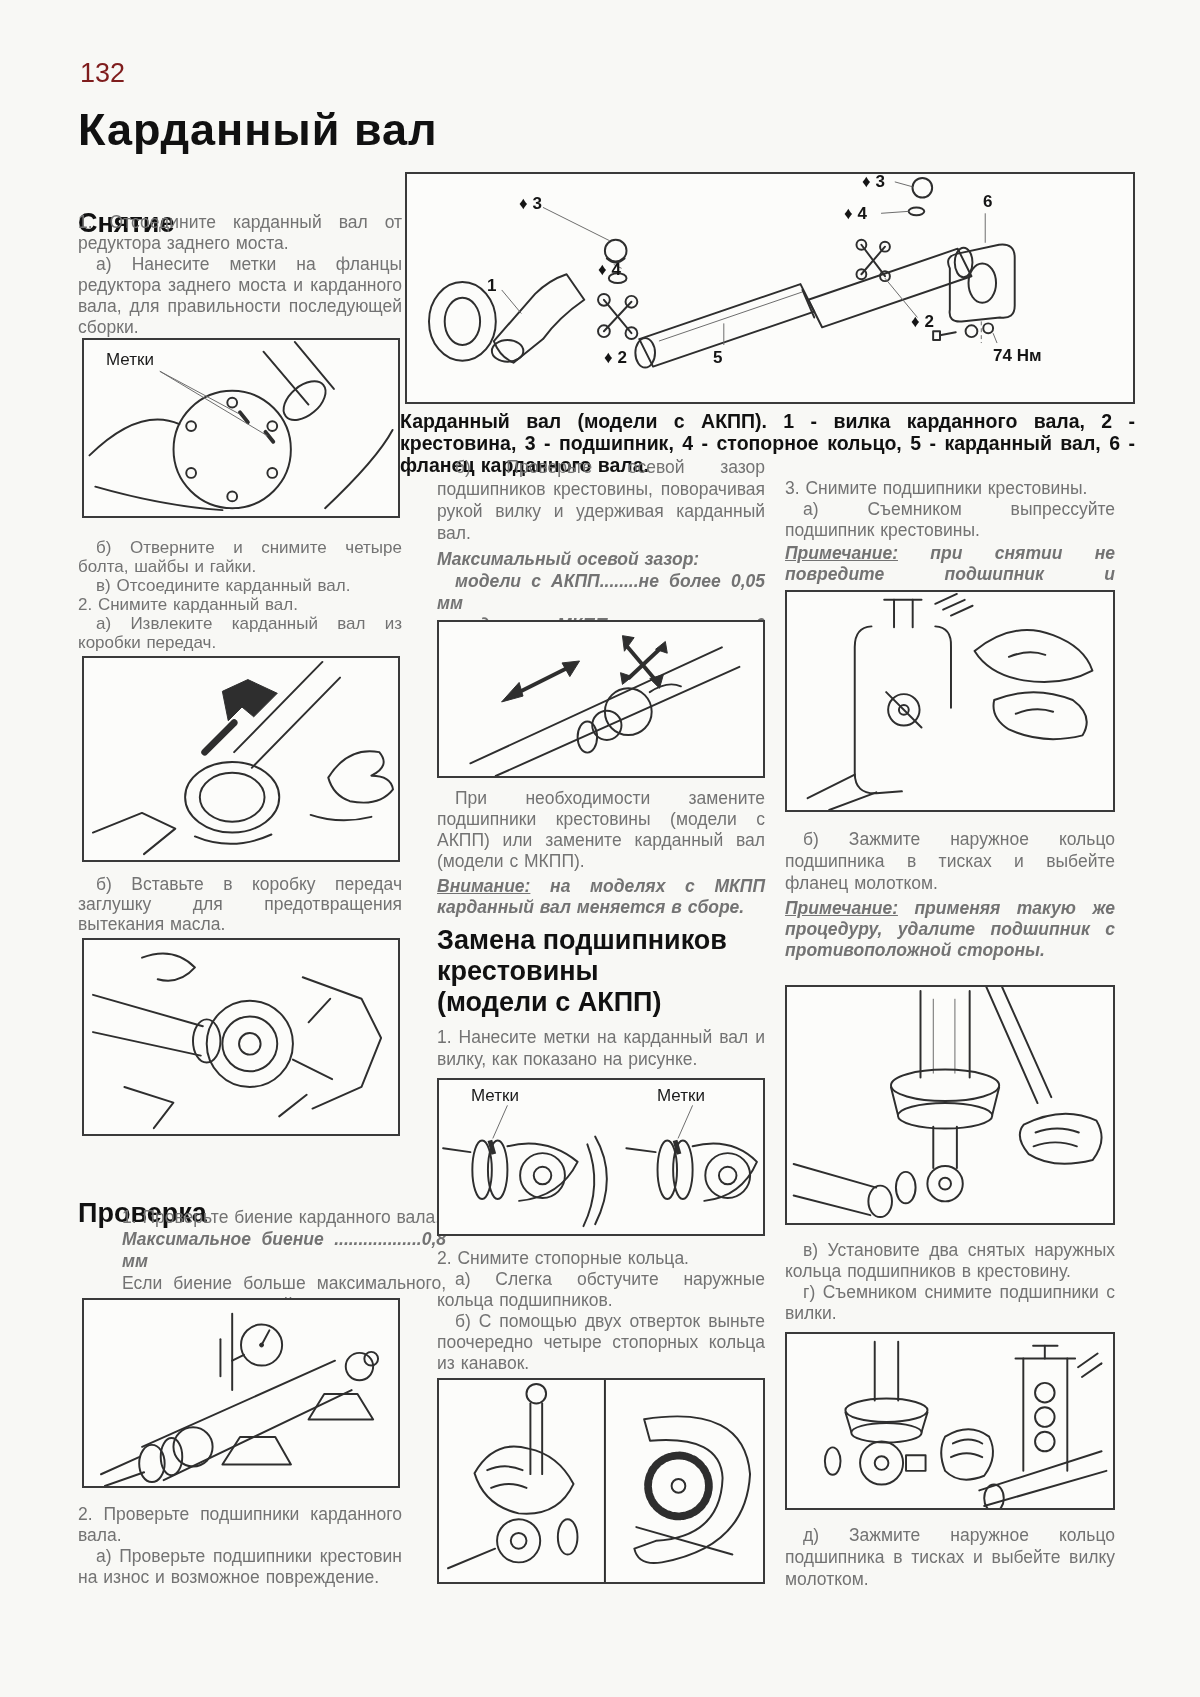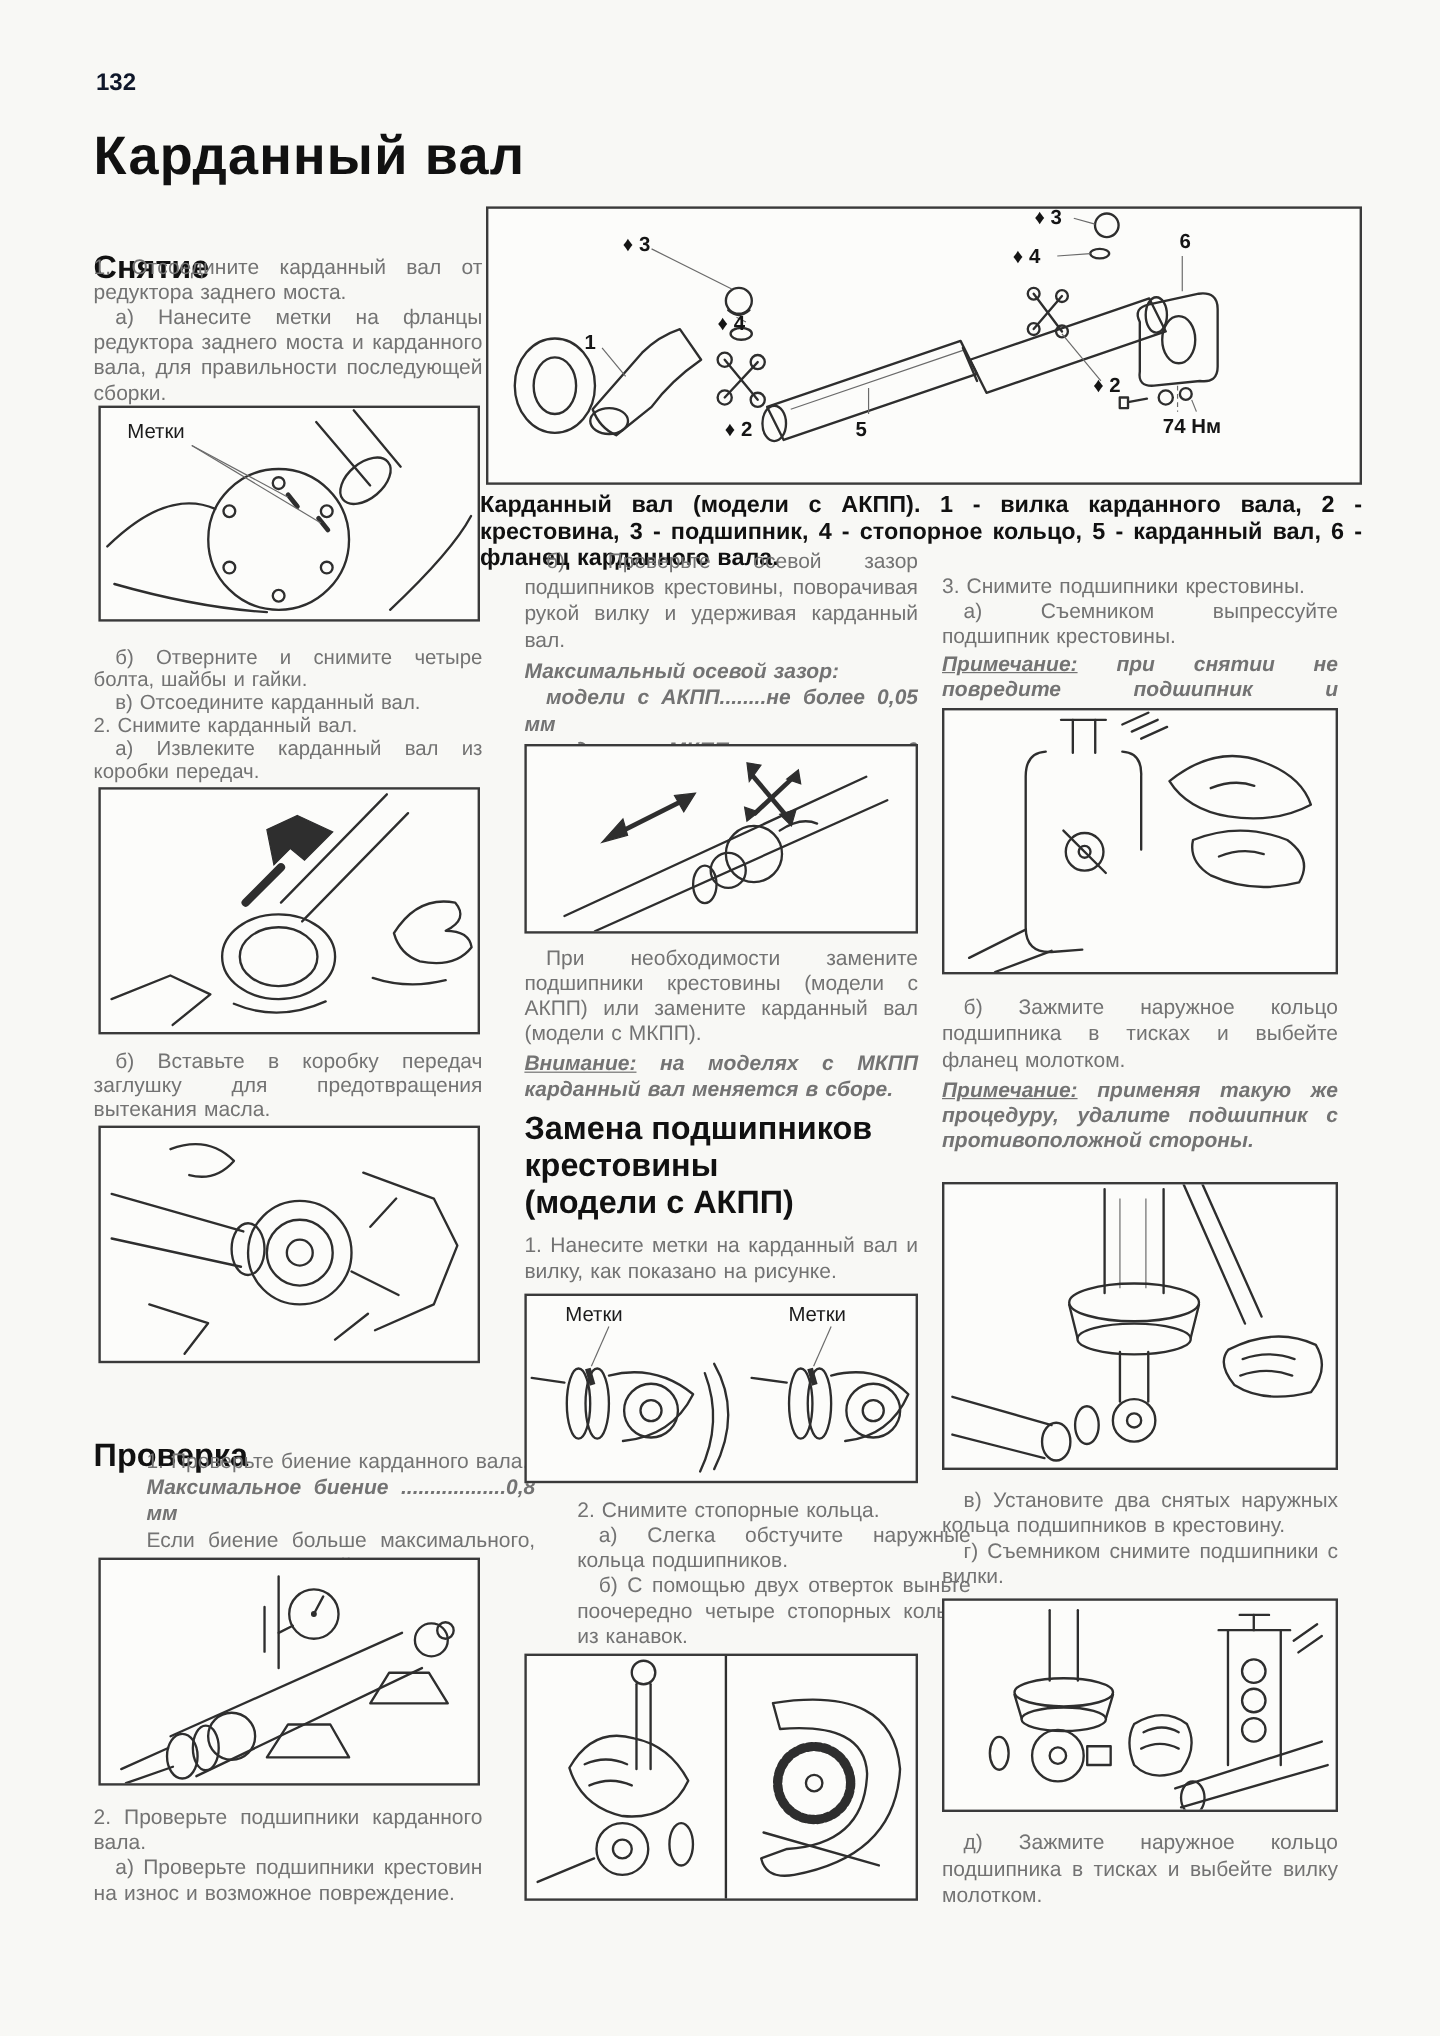--- a/index.html
+++ b/index.html
@@ -4,21 +4,21 @@
 <style>
   html,body{margin:0;padding:0;}
   body{background:#e9e9e6;font-family:"Liberation Sans",sans-serif;}
   .page{position:relative;width:1200px;height:1697px;background:#f8f8f5;margin:0 auto;overflow:hidden;}
   .txt{position:absolute;font-size:17.5px;line-height:22px;text-align:justify;color:#737373;word-spacing:1px;}
   .line{display:block;}
   .ind{text-indent:18px;}
   .it{font-style:italic;font-weight:bold;}
   .ld{font-style:italic;text-decoration:underline;}
   h1,h2{margin:0;color:#111;font-weight:bold;}
-  .pagenum{position:absolute;font-size:20px;font-weight:bold;color:#0f172a;}
+  .pagenum{position:absolute;font-size:27px;font-weight:normal;color:#7f1d1d;}
   .title{position:absolute;font-size:45px;letter-spacing:1px;}
   .h-sec{position:absolute;font-size:27px;margin-top:28px;}
   .h-mid{position:absolute;font-size:27px;line-height:31px;}
   .fig{position:absolute;border:2.5px solid #3a3a3a;background:#fcfcfa;box-sizing:border-box;}
   .fig svg{display:block;width:100%;height:100%;}
   .figlabel{position:absolute;font-size:17px;color:#1b1b1b;white-space:nowrap;}
   .caption{position:absolute;font-size:19.5px;line-height:22px;font-weight:bold;text-align:justify;color:#111;word-spacing:1px;}
   .dlabel{position:absolute;font-size:17px;font-weight:bold;color:#151515;white-space:nowrap;}
   .sk{stroke:#2e2e2e;fill:none;stroke-width:2;stroke-linecap:round;stroke-linejoin:round;}
   .skb{stroke:#2e2e2e;fill:#2e2e2e;stroke-width:1;}
@@ -197,21 +197,21 @@
     </svg>
     <span class="dlabel" style="left:112px;top:20px;">♦ 3</span>
     <span class="dlabel" style="left:191px;top:86px;">♦ 4</span>
     <span class="dlabel" style="left:80px;top:102px;">1</span>
     <span class="dlabel" style="left:197px;top:174px;">♦ 2</span>
     <span class="dlabel" style="left:306px;top:174px;">5</span>
     <span class="dlabel" style="left:455px;top:-2px;">♦ 3</span>
     <span class="dlabel" style="left:437px;top:30px;">♦ 4</span>
     <span class="dlabel" style="left:576px;top:18px;">6</span>
     <span class="dlabel" style="left:504px;top:138px;">♦ 2</span>
-    <span class="dlabel" style="left:562px;top:172px;">74 Нм</span>
+    <span class="dlabel" style="left:586px;top:172px;">74 Нм</span>
   </div>
 
   <div class="caption" style="left:400px;top:410px;width:735px;">Карданный вал (модели с АКПП). 1 - вилка карданного вала, 2 - крестовина, 3 - подшипник, 4 - стопорное кольцо, 5 - карданный вал, 6 - фланец карданного вала.</div>
 
   <div class="txt" style="left:437px;top:456px;width:328px;">
     <span class="line ind">б) Проверьте осевой зазор подшипников крестовины, поворачивая рукой вилку и удерживая карданный вал.</span>
   </div>
 
   <div class="txt it" style="left:437px;top:548px;width:328px;">
     <span class="line">Максимальный осевой зазор:</span>
@@ -274,21 +274,21 @@
       <circle class="sk" cx="294" cy="98" r="9"></circle>
       <line class="skt" x1="68" y1="26" x2="53" y2="60"></line>
       <line class="skt" x1="258" y1="26" x2="243" y2="60"></line>
       <line class="sk" x1="2" y1="70" x2="30" y2="74"></line>
       <line class="sk" x1="190" y1="70" x2="220" y2="74"></line>
     </svg>
     <span class="figlabel" style="left:32px;top:6px;">Метки</span>
     <span class="figlabel" style="left:218px;top:6px;">Метки</span>
   </div>
 
-  <div class="txt" style="left:437px;top:1248px;width:328px;line-height:21px;margin-left:44px;">
+  <div class="txt" style="left:437px;top:1248px;width:328px;line-height:21px;">
     <span class="line">2. Снимите стопорные кольца.</span>
     <span class="line ind">а) Слегка обстучите наружные кольца подшипников.</span>
     <span class="line ind">б) С помощью двух отверток выньте поочередно четыре стопорных кольца из канавок.</span>
   </div>
 
   <div class="fig" style="left:437px;top:1378px;width:328px;height:206px;">
     <svg viewBox="0 0 328 206">
       <line class="sk" x1="168" y1="0" x2="168" y2="206"></line>
       <circle class="sk" cx="98" cy="14" r="10"></circle>
       <line class="sk" x1="92" y1="24" x2="92" y2="96"></line>

